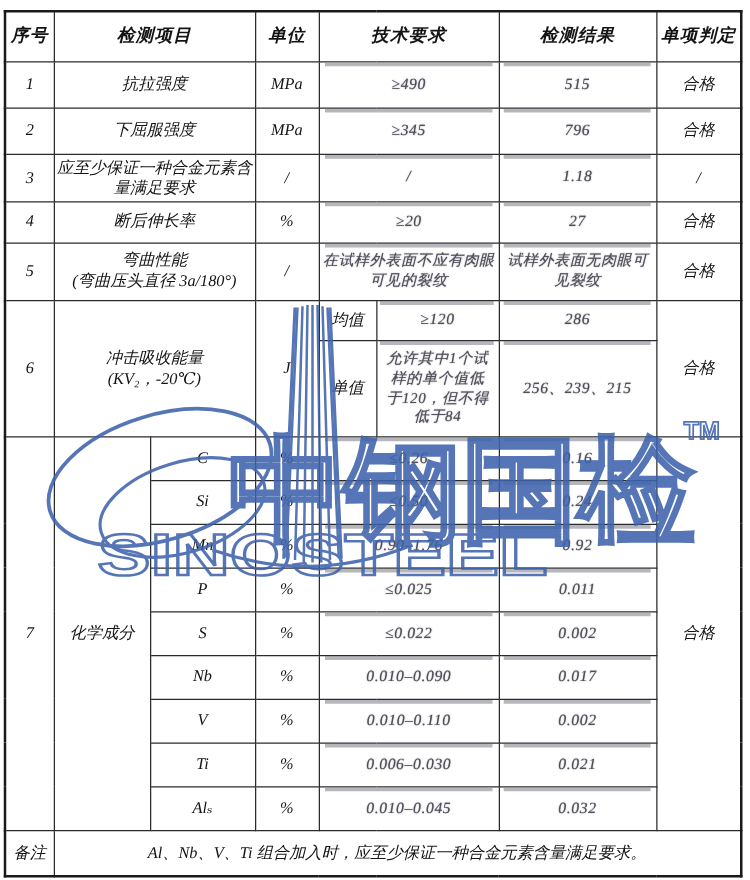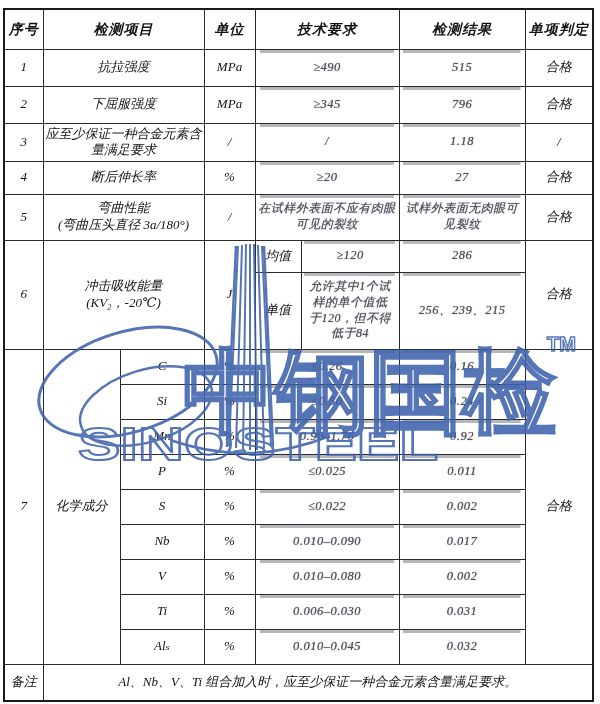--- a/index.html
+++ b/index.html
@@ -162,28 +162,28 @@
     </tr>
     <tr class="chem">
       <td class="en">Nb</td>
       <td>%</td>
       <td colspan="2" class="v">0.010–0.090</td>
       <td class="v">0.017</td>
     </tr>
     <tr class="chem">
       <td class="en">V</td>
       <td>%</td>
-      <td colspan="2" class="v">0.010–0.080</td>
+      <td colspan="2" class="v">0.010–0.110</td>
       <td class="v">0.002</td>
     </tr>
     <tr class="chem">
       <td class="en">Ti</td>
       <td>%</td>
       <td colspan="2" class="v">0.006–0.030</td>
-      <td class="v">0.031</td>
+      <td class="v">0.021</td>
     </tr>
     <tr class="chem">
       <td class="en">Alₛ</td>
       <td>%</td>
       <td colspan="2" class="v">0.010–0.045</td>
       <td class="v">0.032</td>
     </tr>
 
     <tr class="remark">
       <td>备注</td>

